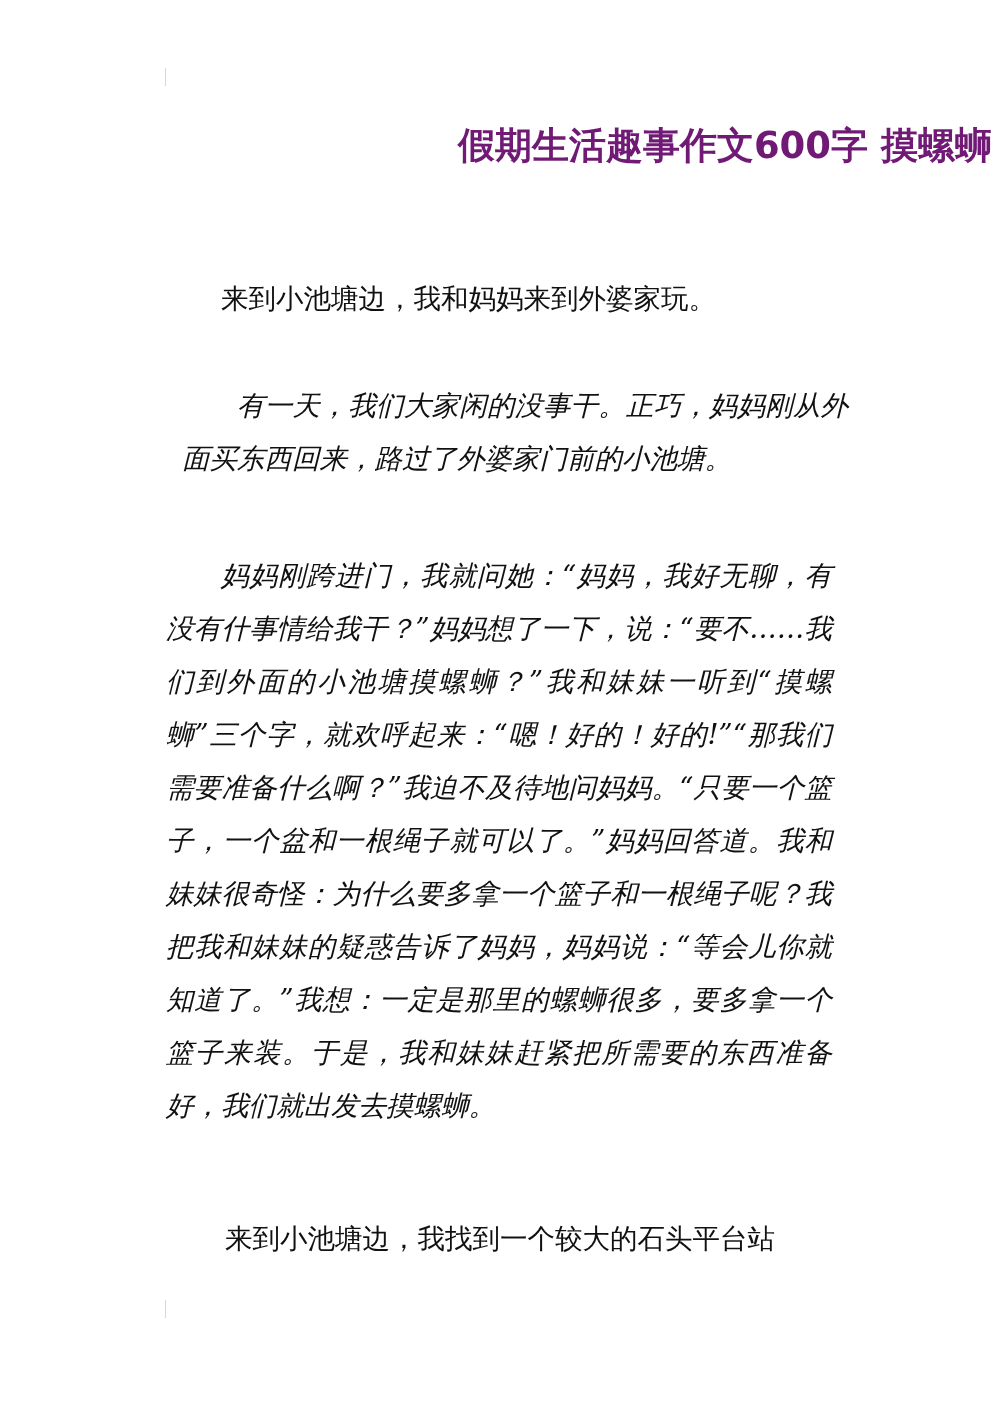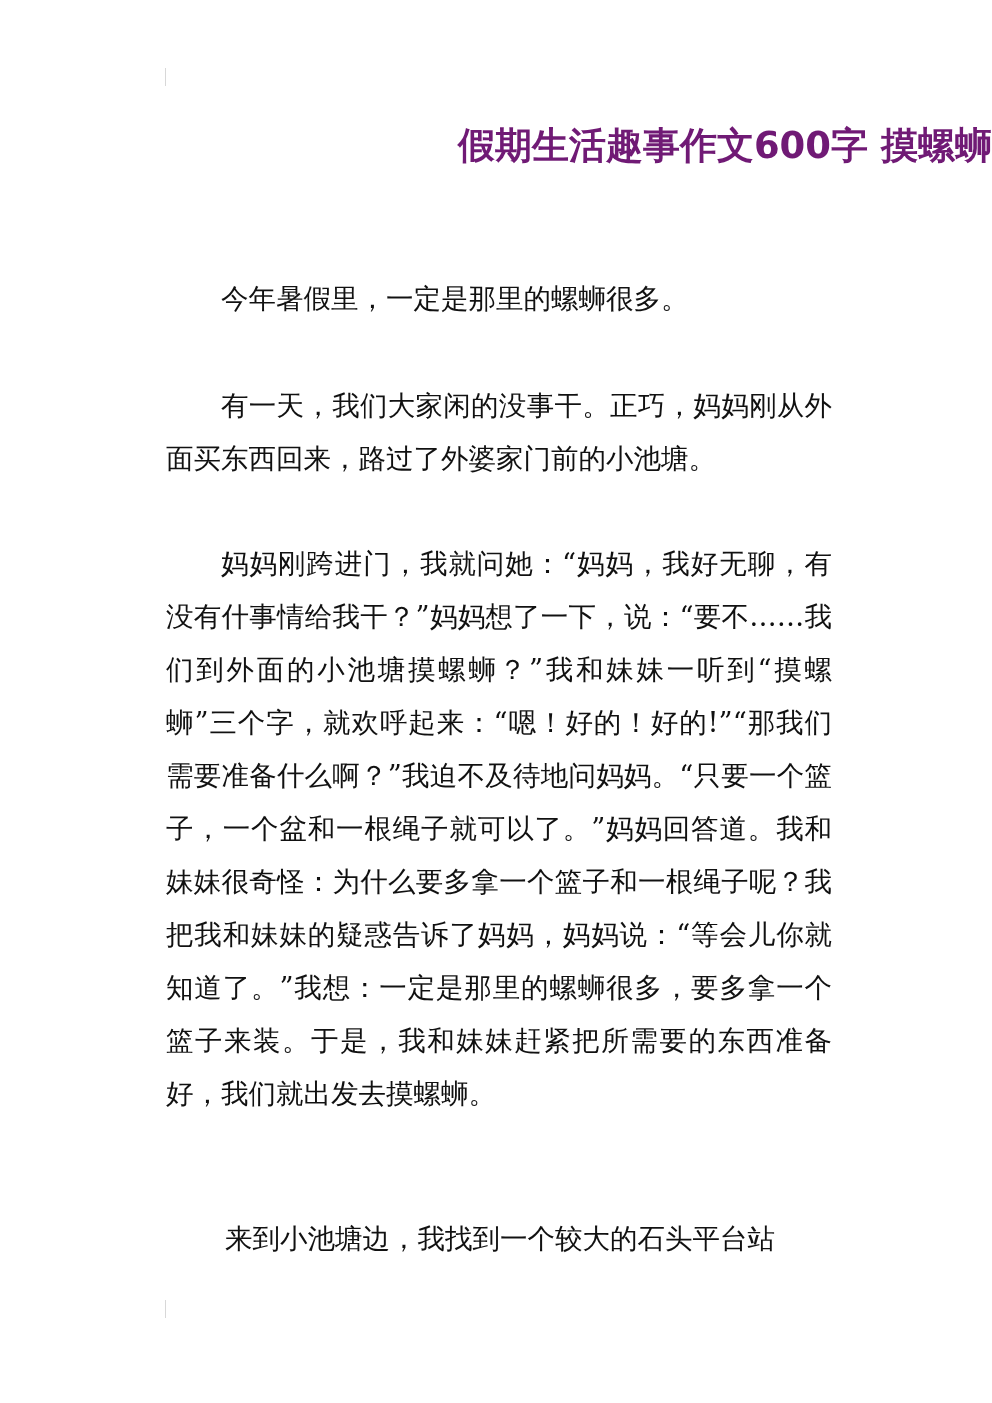--- a/index.html
+++ b/index.html
@@ -50,31 +50,31 @@
       margin: 0;
       font-size: 27.5px;
       line-height: 53px;
       text-indent: 2em;
       text-align: justify;
       text-align-last: left;
       word-break: break-all;
       color: #111111;
     }
     .p1 { position: absolute; top: 0; left: 0; width: 666px; }
-    .p2 { position: absolute; top: 107px; left: 0; width: 666px; }
-    .p3 { position: absolute; top: 265px; left: 0; width: 666px; }
+    .p2 { position: absolute; top: 107px; left: 16px; width: 666px; font-style: italic; }
+    .p3 { position: absolute; top: 277px; left: 0; width: 666px; font-style: italic; }
     .p4 { position: absolute; top: 940px; left: 4px; width: 666px; }
   </style>
 </head>
 <body>
 
 <div class="margin-mark mark-top"></div>
 
 <h1 class="title">假期生活趣事作文600字 摸螺蛳</h1>
 
 <div class="body-text">
-  <p class="para p1">今年暑假里，一定是那里的螺蛳很多。</p>
+  <p class="para p1">来到小池塘边，我和妈妈来到外婆家玩。</p>
   <p class="para p2">有一天，我们大家闲的没事干。正巧，妈妈刚从外面买东西回来，路过了外婆家门前的小池塘。</p>
   <p class="para p3">妈妈刚跨进门，我就问她：“妈妈，我好无聊，有没有什事情给我干？”妈妈想了一下，说：“要不……我们到外面的小池塘摸螺蛳？”我和妹妹一听到“摸螺蛳”三个字，就欢呼起来：“嗯！好的！好的!”“那我们需要准备什么啊？”我迫不及待地问妈妈。“只要一个篮子，一个盆和一根绳子就可以了。”妈妈回答道。我和妹妹很奇怪：为什么要多拿一个篮子和一根绳子呢？我把我和妹妹的疑惑告诉了妈妈，妈妈说：“等会儿你就知道了。”我想：一定是那里的螺蛳很多，要多拿一个篮子来装。于是，我和妹妹赶紧把所需要的东西准备好，我们就出发去摸螺蛳。</p>
   <p class="para p4">来到小池塘边，我找到一个较大的石头平台站</p>
 </div>
 
 <div class="margin-mark mark-bottom"></div>
 
 </body></html>

